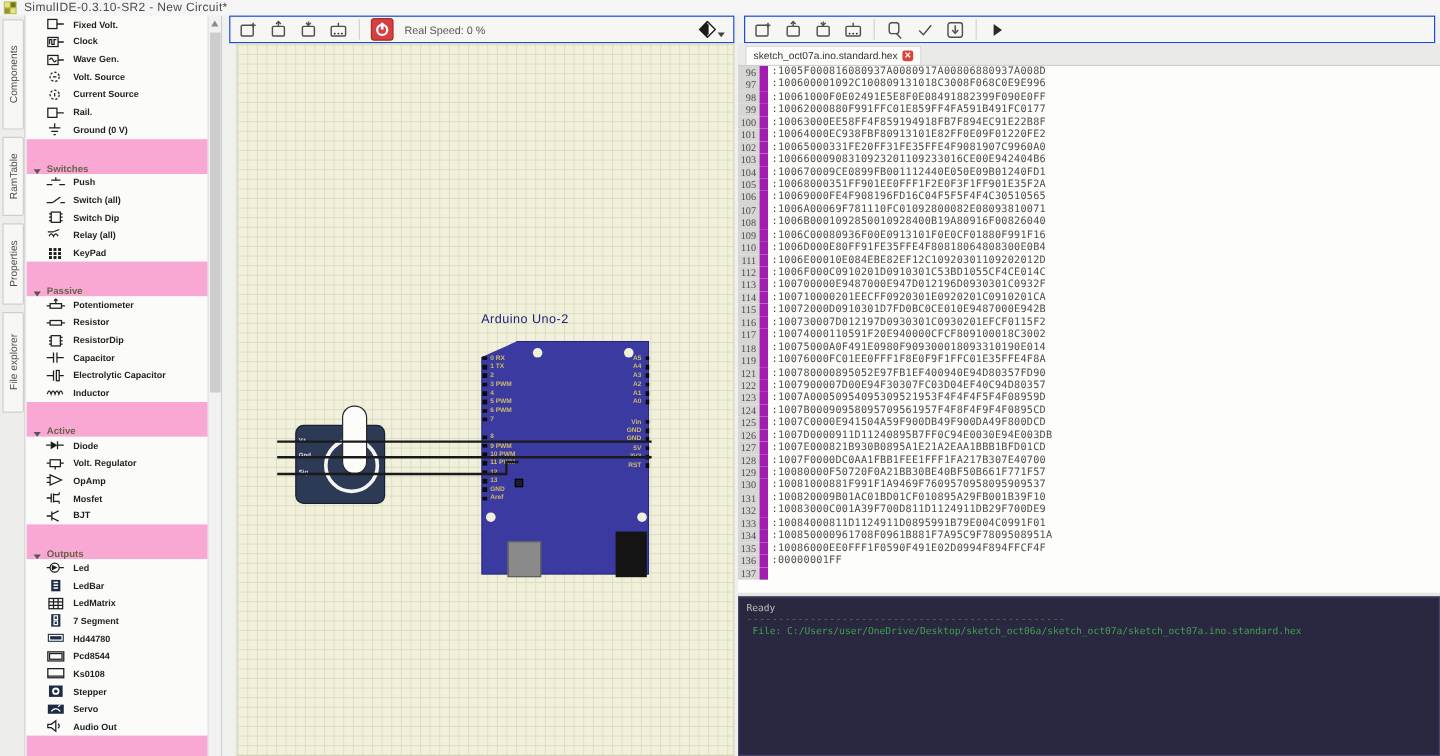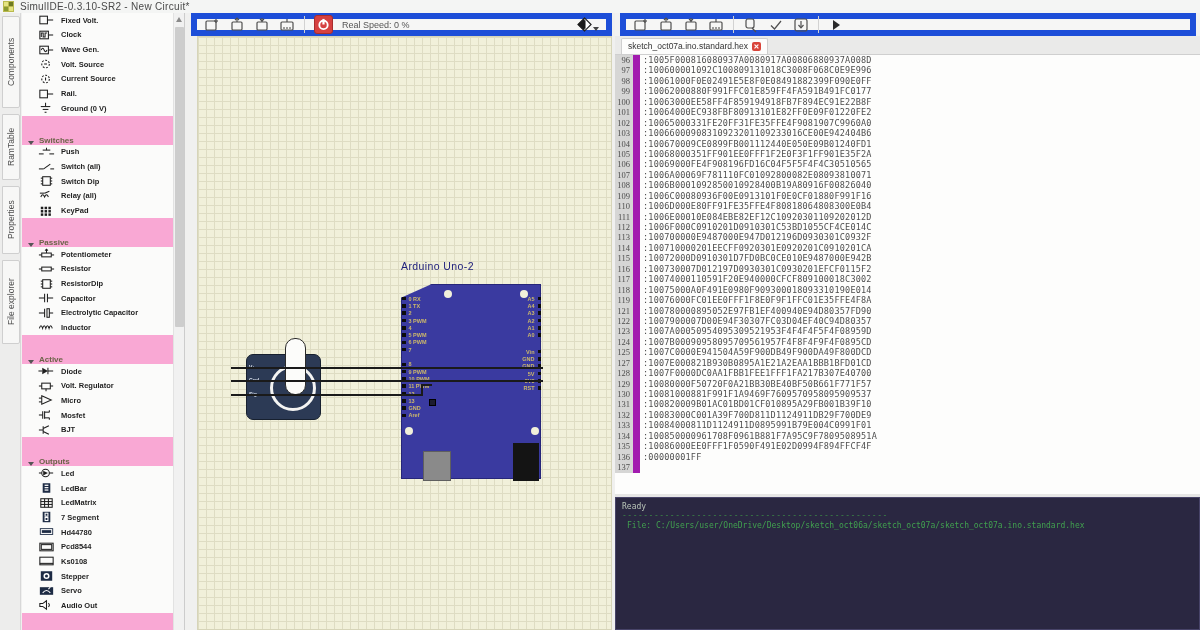--- a/index.html
+++ b/index.html
@@ -28,21 +28,21 @@
   .cicon .dk{fill:#1d2b44;stroke:none;}
   .cicon .wt{stroke:#ffffff;fill:none;}
   .chev-d{width:0;height:0;border-left:3.5px solid transparent;border-right:3.5px solid transparent;border-top:4.5px solid #555;margin-right:5px;flex:none;}
   .chev-r{width:0;height:0;border-top:3.5px solid transparent;border-bottom:3.5px solid transparent;border-left:4.5px solid #777;margin-right:4px;flex:none;}
   .tree-root{padding-left:24px;}
   .tree-sub{padding-left:33px;}
   .sb-scroll{position:absolute;right:0;top:0;width:11px;height:617px;background:#f1f1f1;border-left:1px solid #e2e2e2;}
   .sb-up{position:absolute;top:4px;left:2px;width:0;height:0;border-left:3.5px solid transparent;border-right:3.5px solid transparent;border-bottom:5px solid #8a8a8a;}
   .sb-thumb{position:absolute;top:14px;left:1px;width:9px;height:300px;background:#cdcdcd;border-radius:1px;}
   
-  .tbar{position:absolute;height:23px;background:#f6f6f5;border:6px solid #1d4ed8;display:flex;align-items:center;gap:9px;padding:0 7px;}
+  .tbar{position:absolute;height:23px;background:#f6f6f5;border:1px solid #1d4ed8;display:flex;align-items:center;gap:9px;padding:0 7px;}
   .tico{width:16px;height:16px;flex:none;}
   .tico *{stroke:#4f4f4f;fill:none;stroke-width:1.2;}
   .tico .fl{fill:#2a2a2a;stroke:none;}
   .tsep{width:1px;height:17px;background:#d2d2d2;flex:none;}
   .powerbtn{width:19px;height:19px;background:#d64040;border:1px solid #a92d2d;border-radius:3px;display:flex;align-items:center;justify-content:center;flex:none;}
   .speed{font-size:9px;color:#555;}
   .infodia{margin-left:auto;display:flex;align-items:flex-end;gap:1px;}
   .caret{width:0;height:0;border-left:3px solid transparent;border-right:3px solid transparent;border-top:4px solid #444;margin-bottom:1px;}
   
   .circuit-pane{position:absolute;left:186px;top:13px;width:428px;height:617px;background:#f0f0ef;}
@@ -302,21 +302,21 @@
             <line x1="9.5" y1="9" x2="9.5" y2="11.5"></line>
           </svg>
           <span class="lbl">Volt. Regulator</span>
         </div>
         <div class="srow">
           <svg class="cicon" viewBox="0 0 20 12">
             <path d="M5 1.5 L15 6 L5 10.5 Z"></path>
             <line x1="2" y1="4" x2="5" y2="4"></line>
             <line x1="2" y1="8" x2="5" y2="8"></line>
           </svg>
-          <span class="lbl">Micro</span>
+          <span class="lbl">OpAmp</span>
         </div>
         <div class="srow">
           <svg class="cicon" viewBox="0 0 20 12">
             <line x1="6" y1="2" x2="6" y2="10"></line>
             <line x1="8" y1="2" x2="8" y2="10"></line>
             <line x1="2" y1="6" x2="6" y2="6"></line>
             <line x1="8" y1="3" x2="13" y2="3"></line>
             <line x1="8" y1="9" x2="13" y2="9"></line>
             <line x1="13" y1="3" x2="13" y2="1"></line>
             <line x1="13" y1="9" x2="13" y2="11"></line>
@@ -804,20 +804,24 @@
         </div>
         <div class="hline">
           <span class="ln">124</span>
           <span class="tx">:1007B00090958095709561957F4F8F4F9F4F0895CD</span>
         </div>
         <div class="hline">
           <span class="ln">125</span>
           <span class="tx">:1007C0000E941504A59F900DB49F900DA49F800DCD</span>
         </div>
         <div class="hline">
+          <span class="ln">126</span>
+          <span class="tx">:1007D0000911D11240895B7FF0C94E0030E94E003DB</span>
+        </div>
+        <div class="hline">
           <span class="ln">127</span>
           <span class="tx">:1007E000821B930B0895A1E21A2EAA1BBB1BFD01CD</span>
         </div>
         <div class="hline">
           <span class="ln">128</span>
           <span class="tx">:1007F0000DC0AA1FBB1FEE1FFF1FA217B307E40700</span>
         </div>
         <div class="hline">
           <span class="ln">129</span>
           <span class="tx">:10080000F50720F0A21BB30BE40BF50B661F771F57</span>

